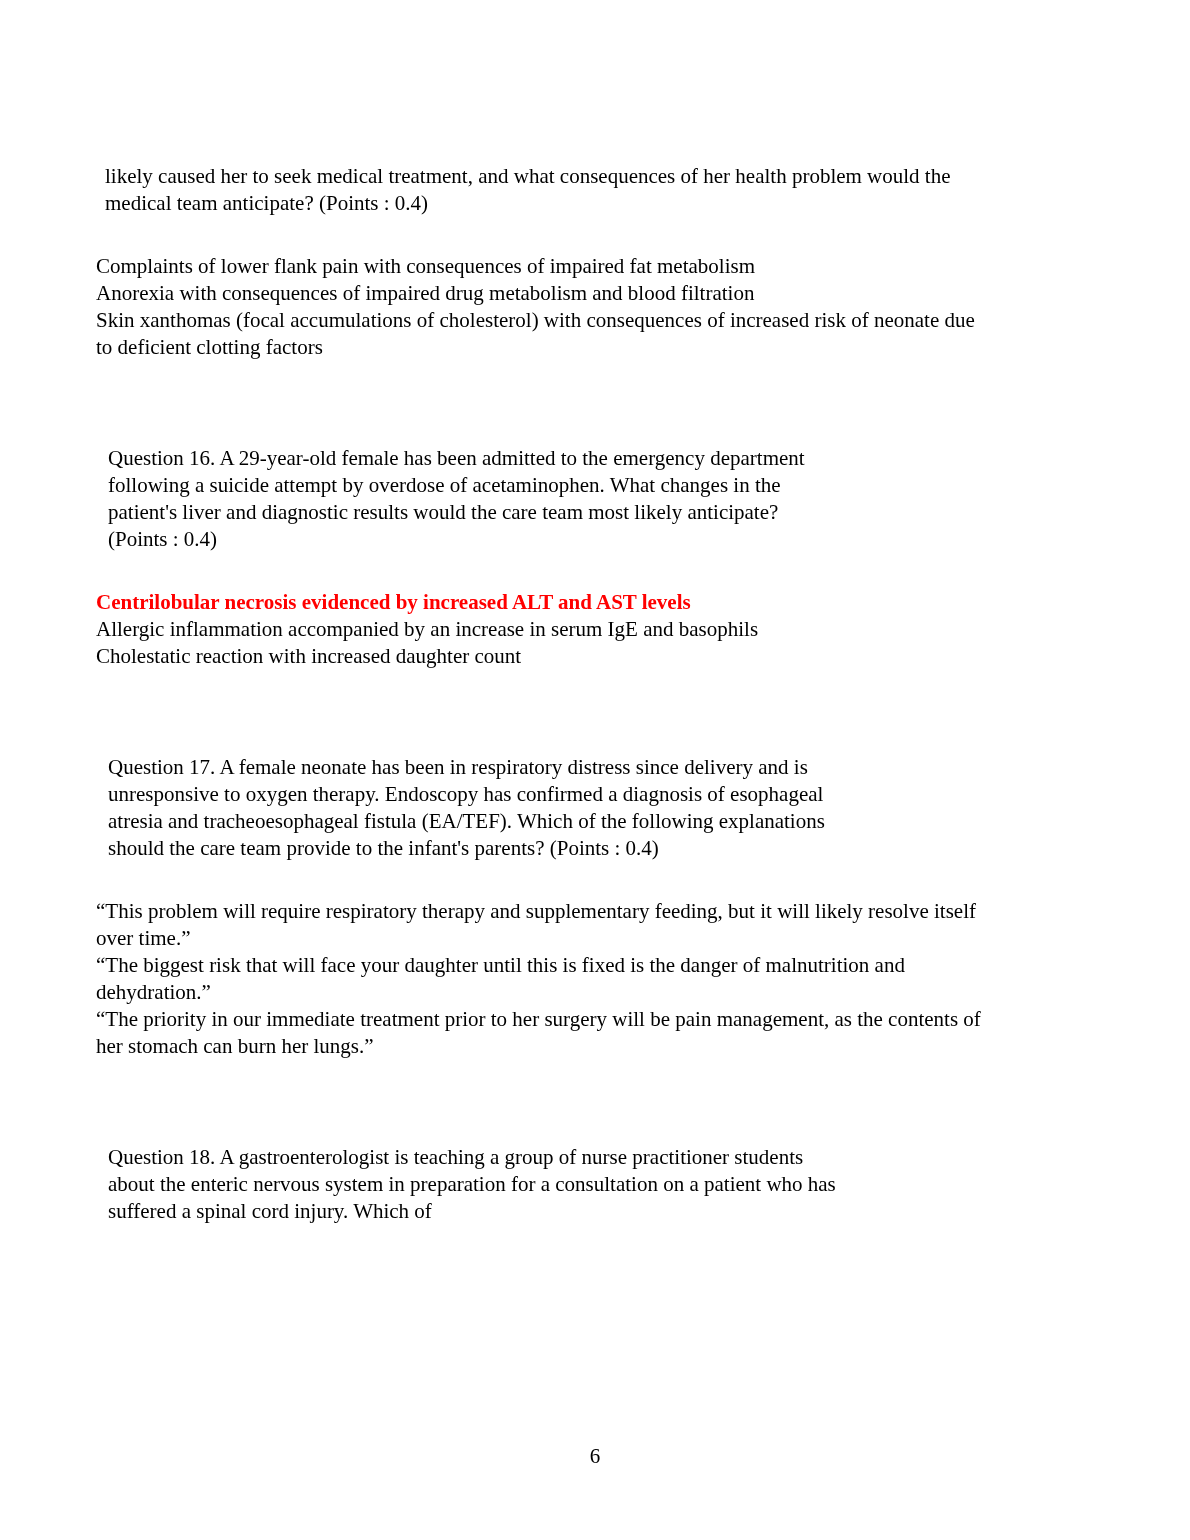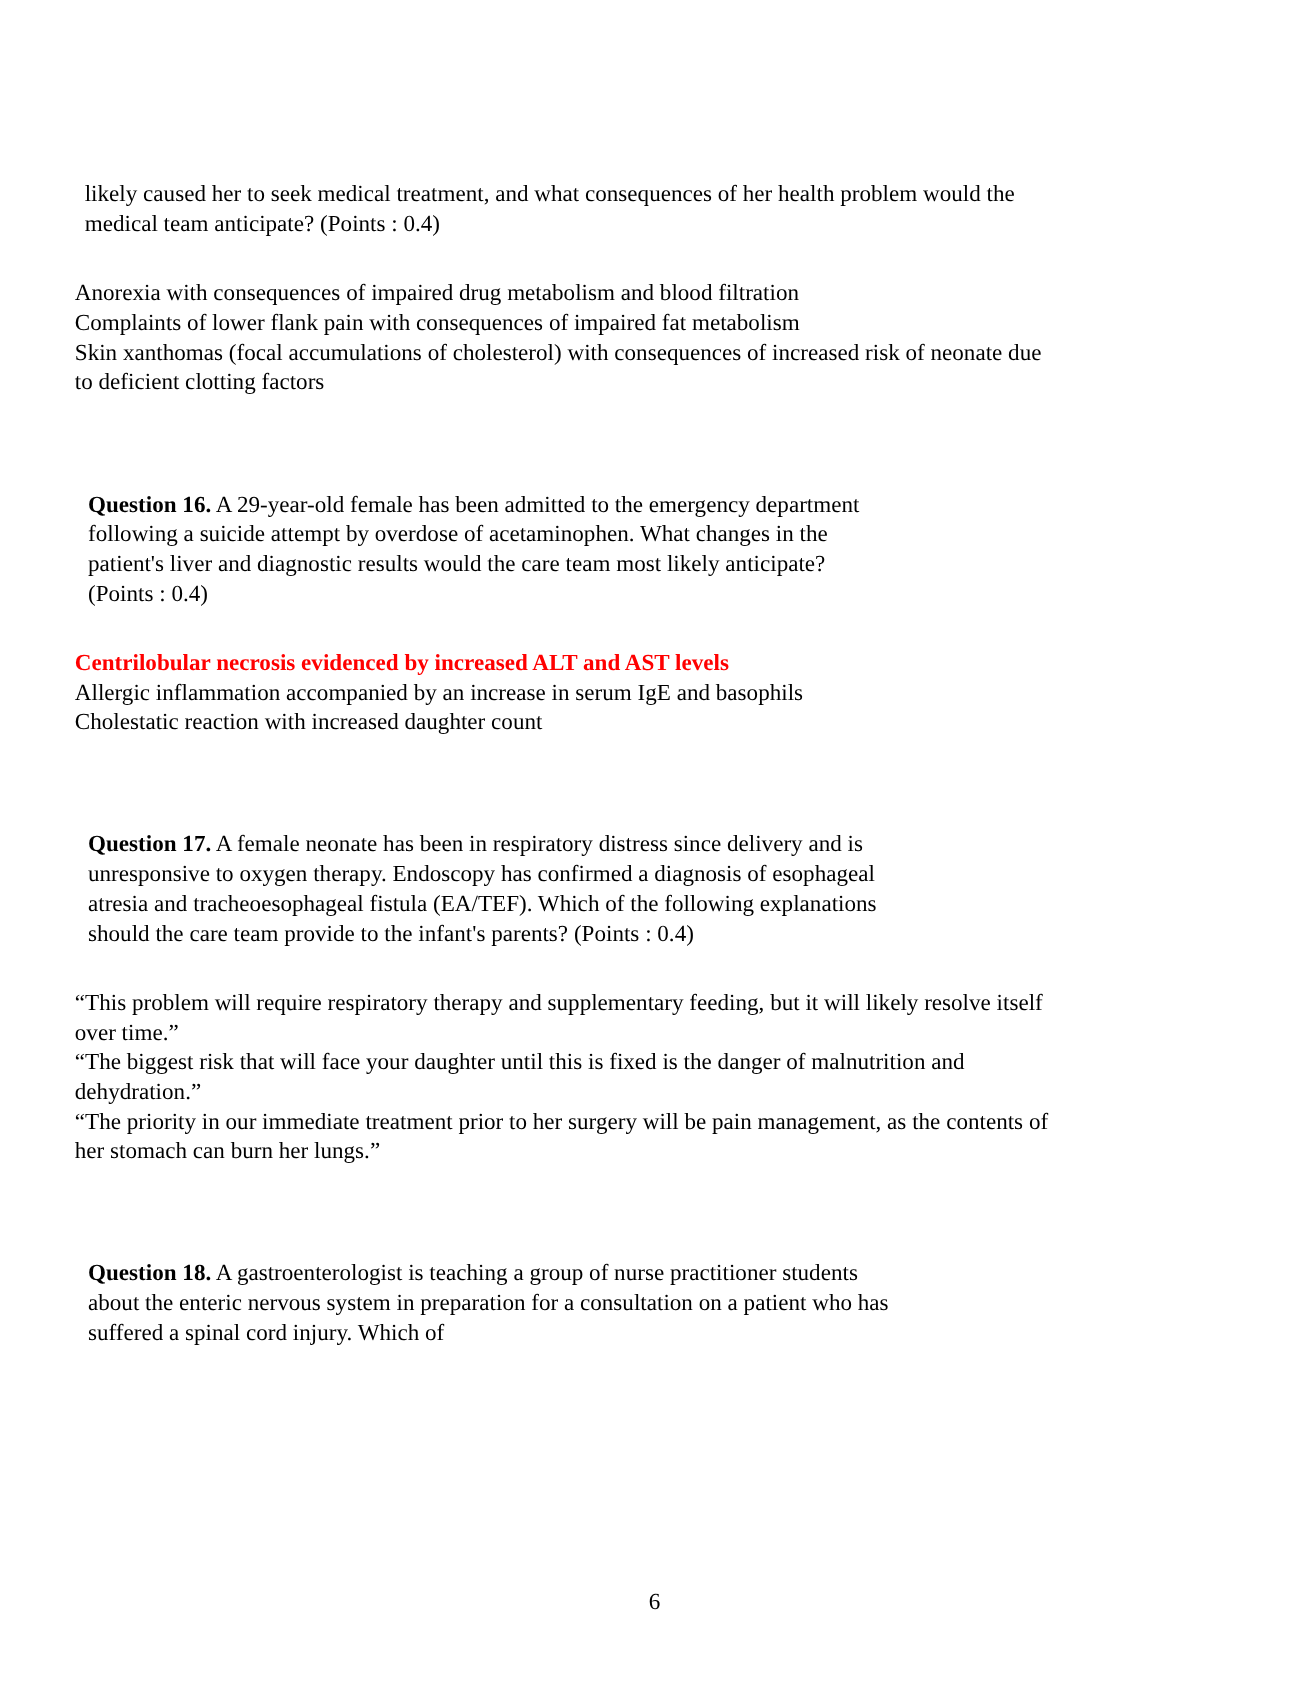--- a/index.html
+++ b/index.html
@@ -6,38 +6,38 @@
     margin: 0;
     padding: 0;
     background: #ffffff;
   }
   .page {
     position: relative;
     width: 1190px;
     height: 1540px;
     background: #ffffff;
     box-sizing: border-box;
-    padding: 163px 140px 0 68px;
+    padding: 163px 140px 0 96px;
     font-family: "Liberation Serif", "DejaVu Serif", serif;
     font-size: 21px;
     line-height: 27px;
     color: #000000;
     overflow: hidden;
   }
   p { margin: 0; }
   .q-block {
     margin-left: 12px;
     width: 730px;
   }
   .q-block.cont {
     margin-left: 9px;
     width: 860px;
   }
   .q-label {
-    font-weight: bold;
+    font-weight: normal;
     margin-top: 36px;
   }
   .options {
     width: 885px;
   }
   .option {
     color: #000000;
   }
   .option.correct {
     color: var(--correct-color, #ff0000);
@@ -56,22 +56,22 @@
 </head>
 <body>
 
 <div class="page">
 
   <div class="q-block cont gap-small">
     <p class="q-text">likely caused her to seek medical treatment, and what consequences of her health problem would the medical team anticipate? (Points : 0.4)</p>
   </div>
 
   <div class="options gap-large">
+    <div class="option">Complaints of lower flank pain with consequences of impaired fat metabolism</div>
     <div class="option">Anorexia with consequences of impaired drug metabolism and blood filtration</div>
-    <div class="option">Complaints of lower flank pain with consequences of impaired fat metabolism</div>
     <div class="option">Skin xanthomas (focal accumulations of cholesterol) with consequences of increased risk of neonate due to deficient clotting factors</div>
   </div>
 
   <div class="q-block gap-small">
     <p class="q-text"><span class="q-label">Question 16.</span><span> A 29-year-old female has been admitted to the emergency department following a suicide attempt by overdose of acetaminophen. What changes in the patient's liver and diagnostic results would the care team most likely anticipate? (Points : 0.4)</span></p>
   </div>
 
   <div class="options gap-large">
     <div class="option correct">Centrilobular necrosis evidenced by increased ALT and AST levels</div>
     <div class="option">Allergic inflammation accompanied by an increase in serum IgE and basophils</div>

